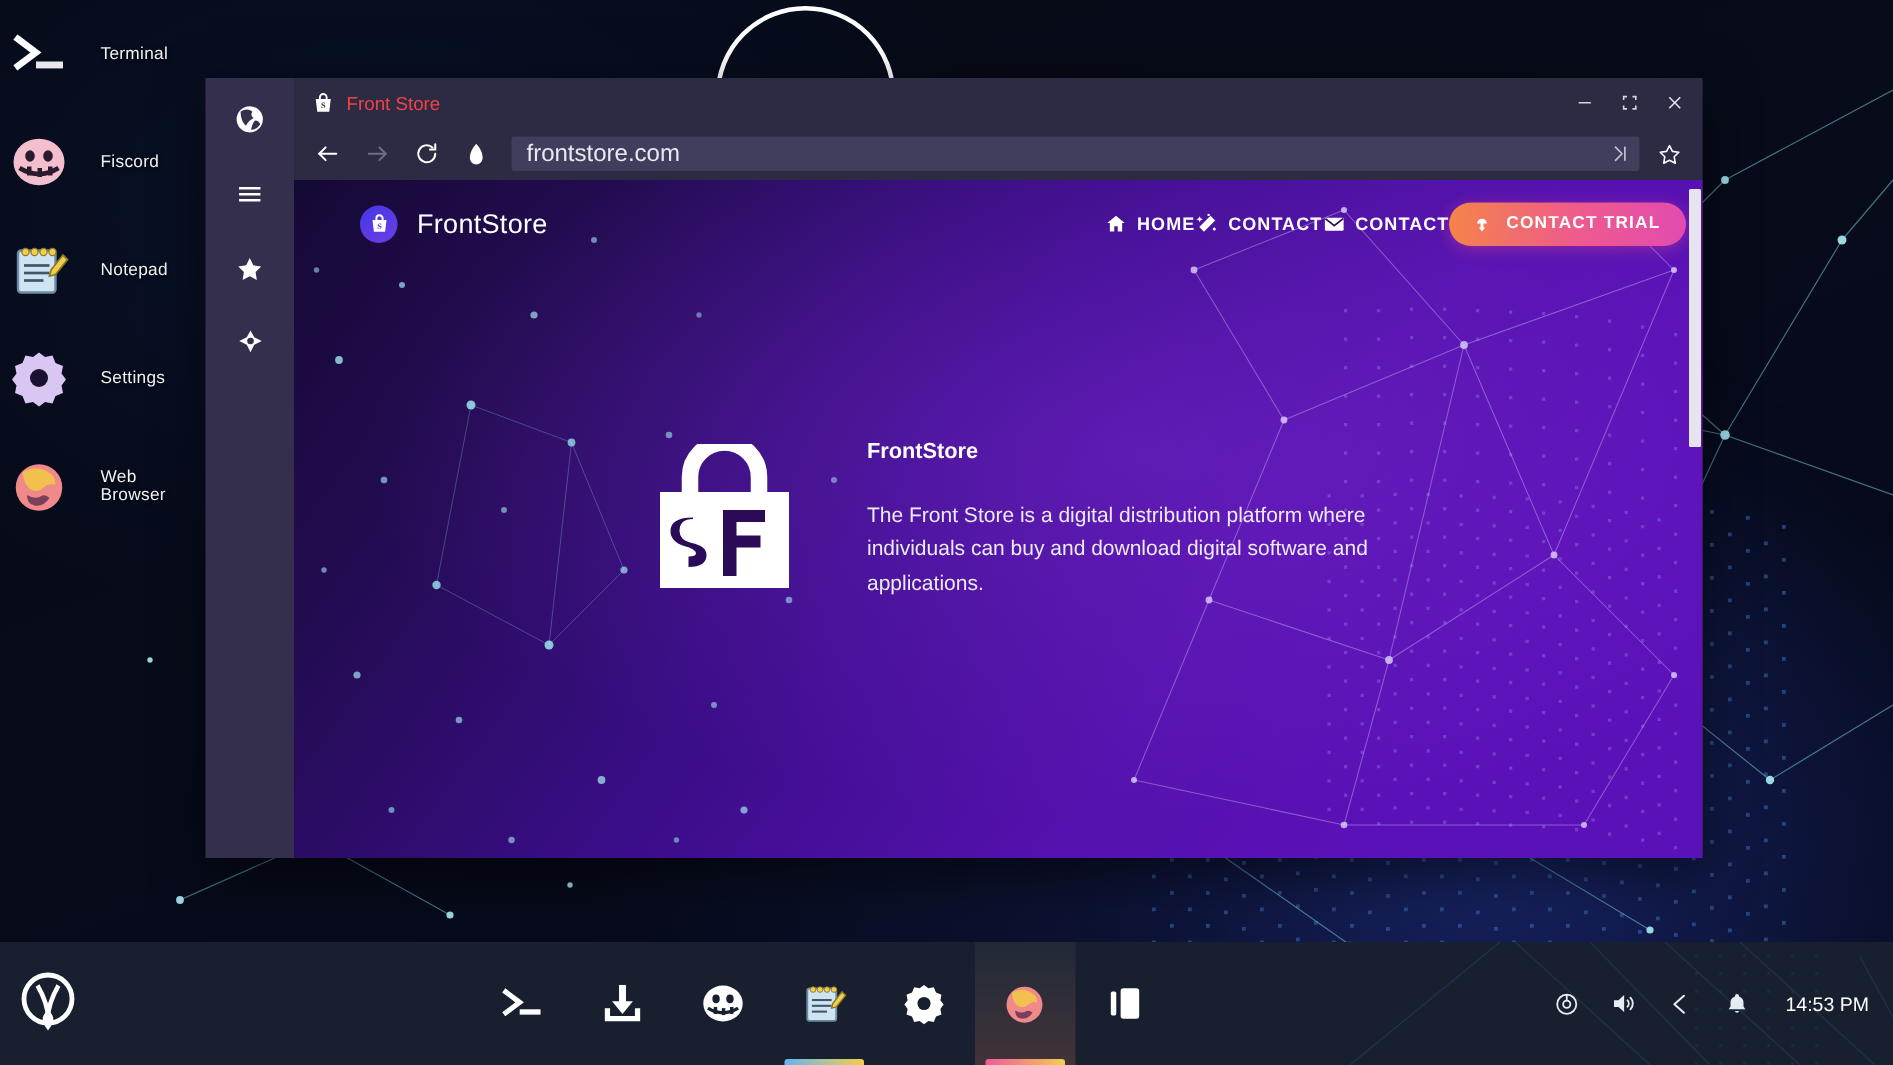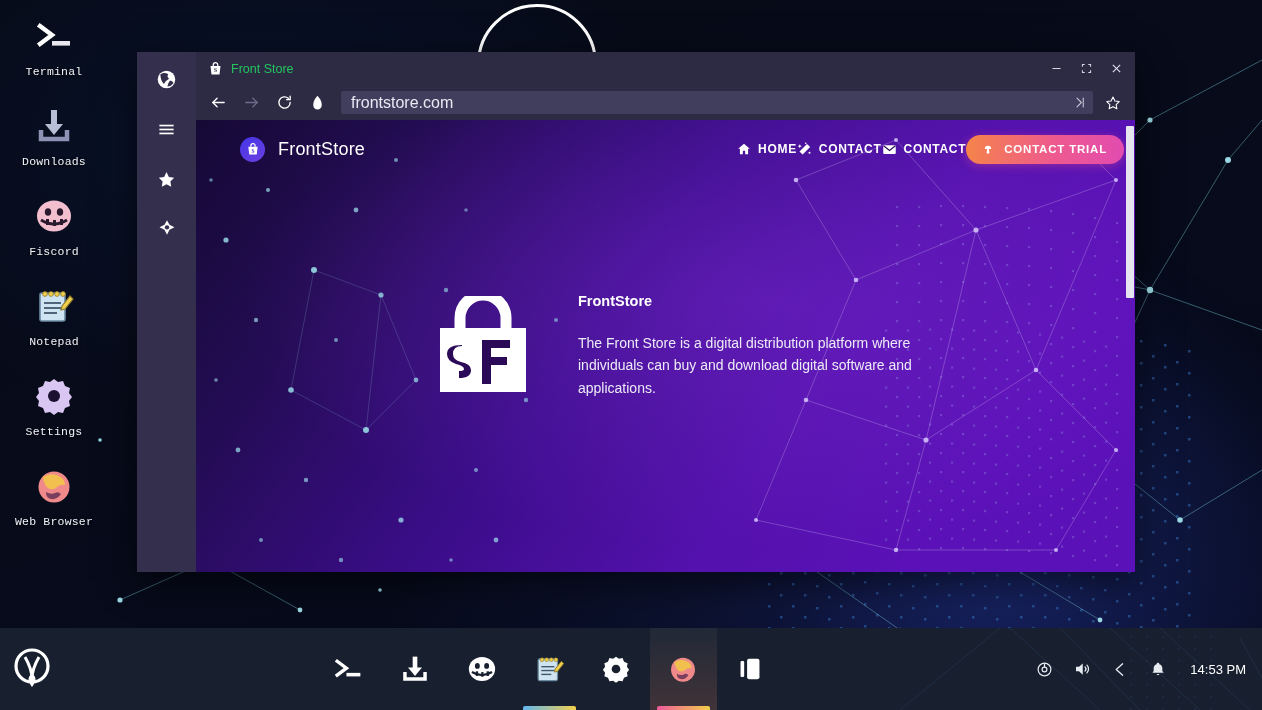--- a/index.html
+++ b/index.html
@@ -29,21 +29,21 @@
     position:absolute; left:534px; top:62px;
     width:2.5px; height:40px; background:#fff;
     transform-origin: top center; transform: rotate(26deg);
   }
 
   
   #desktop-icons{
     position:absolute; left:0; top:0; width:108px; padding-top:12px;
     display:flex; flex-direction:column; align-items:center; gap:24px;
   }
-  .dicon{ width:100px; display:flex; flex-direction:column; align-items:center; gap:5px; cursor:pointer;font-family:Liberation Mono, monospace; }
+  .dicon{ width:100px; display:flex; flex-direction:row; align-items:center; gap:19px; cursor:pointer; }
   .dicon .glyph{ width:48px; height:48px; display:flex; align-items:center; justify-content:center; }
   .dicon .lbl{ color:#f0f2f7; font-size:11.5px; letter-spacing:.2px; text-shadow:0 1px 3px #000; }
 
   
   #browser{
     position:absolute; left:137px; top:52px; width:998px; height:520px;
     background:#2d2a44;
     box-shadow:0 10px 34px rgba(0,0,0,.55);
     display:flex; overflow:hidden;
   }
@@ -52,21 +52,21 @@
     display:flex; flex-direction:column; align-items:center; padding-top:14px; gap:24px;
   }
   .sb-ic{ width:26px; height:26px; display:flex; align-items:center; justify-content:center; color:#fff; cursor:pointer; }
   #br-main{ flex:1; display:flex; flex-direction:column; min-width:0; }
 
   #br-titlebar{
     height:33px; background:#2d2a44; display:flex; align-items:center;
     padding:0 4px 0 11px; flex-shrink:0;
   }
   #tab-fav{ width:16px; height:16px; margin-right:8px; display:flex; align-items:center; justify-content:center; }
-  #tab-title{ color:#22c55e; font-size:12.5px; }
+  #tab-title{ color:#ef4444; font-size:12.5px; }
   #win-ctrls{ margin-left:auto; display:flex; align-items:center; }
   .wbtn{ width:30px; height:26px; display:flex; align-items:center; justify-content:center; color:#d6d5e4; cursor:pointer; }
 
   #br-toolbar{
     height:35px; background:#2d2a44; display:flex; align-items:center; gap:2px;
     padding:0 8px 0 7px; flex-shrink:0;
   }
   .tbtn{ width:31px; height:27px; display:flex; align-items:center; justify-content:center; color:#ffffff; cursor:pointer; }
   .tbtn.dim{ color:#6f6b8c; }
   #urlbar{
@@ -251,30 +251,20 @@
     <div class="dicon">
       <span class="glyph">
         <svg width="44" height="44" viewBox="0 0 44 44">
           <path d="M8 12 L20 21 L8 30" stroke="#fff" stroke-width="4.4" fill="none" stroke-linecap="square"></path>
           <rect x="20" y="27" width="18" height="4.6" fill="#e8e8ee"></rect>
         </svg>
       </span>
       <span class="lbl">Terminal</span>
     </div>
 
-    <div class="dicon">
-      <span class="glyph">
-        <svg width="44" height="44" viewBox="0 0 44 44">
-          <rect x="19" y="6" width="6" height="17" fill="#b8bed6"></rect>
-          <path d="M13 20 L22 31 L31 20 Z" fill="#b8bed6"></path>
-          <path d="M9 26 L9 35 L35 35 L35 26" stroke="#8d93b4" stroke-width="4.5" fill="none"></path>
-        </svg>
-      </span>
-      <span class="lbl">Downloads</span>
-    </div>
 
     <div class="dicon">
       <span class="glyph">
         <svg width="44" height="44" viewBox="0 0 44 44">
           <ellipse cx="22" cy="22" rx="17" ry="15.5" fill="#f3bfcf"></ellipse>
           <ellipse cx="16" cy="18" rx="3.2" ry="3.8" fill="#2b1a2e"></ellipse>
           <ellipse cx="28" cy="18" rx="3.2" ry="3.8" fill="#2b1a2e"></ellipse>
           <path d="M9 26 q13 8 26 0" stroke="#2b1a2e" stroke-width="3" fill="none"></path>
           <rect x="14" y="25" width="3" height="6" fill="#2b1a2e"></rect>
           <rect x="21" y="26" width="3" height="6" fill="#2b1a2e"></rect>

